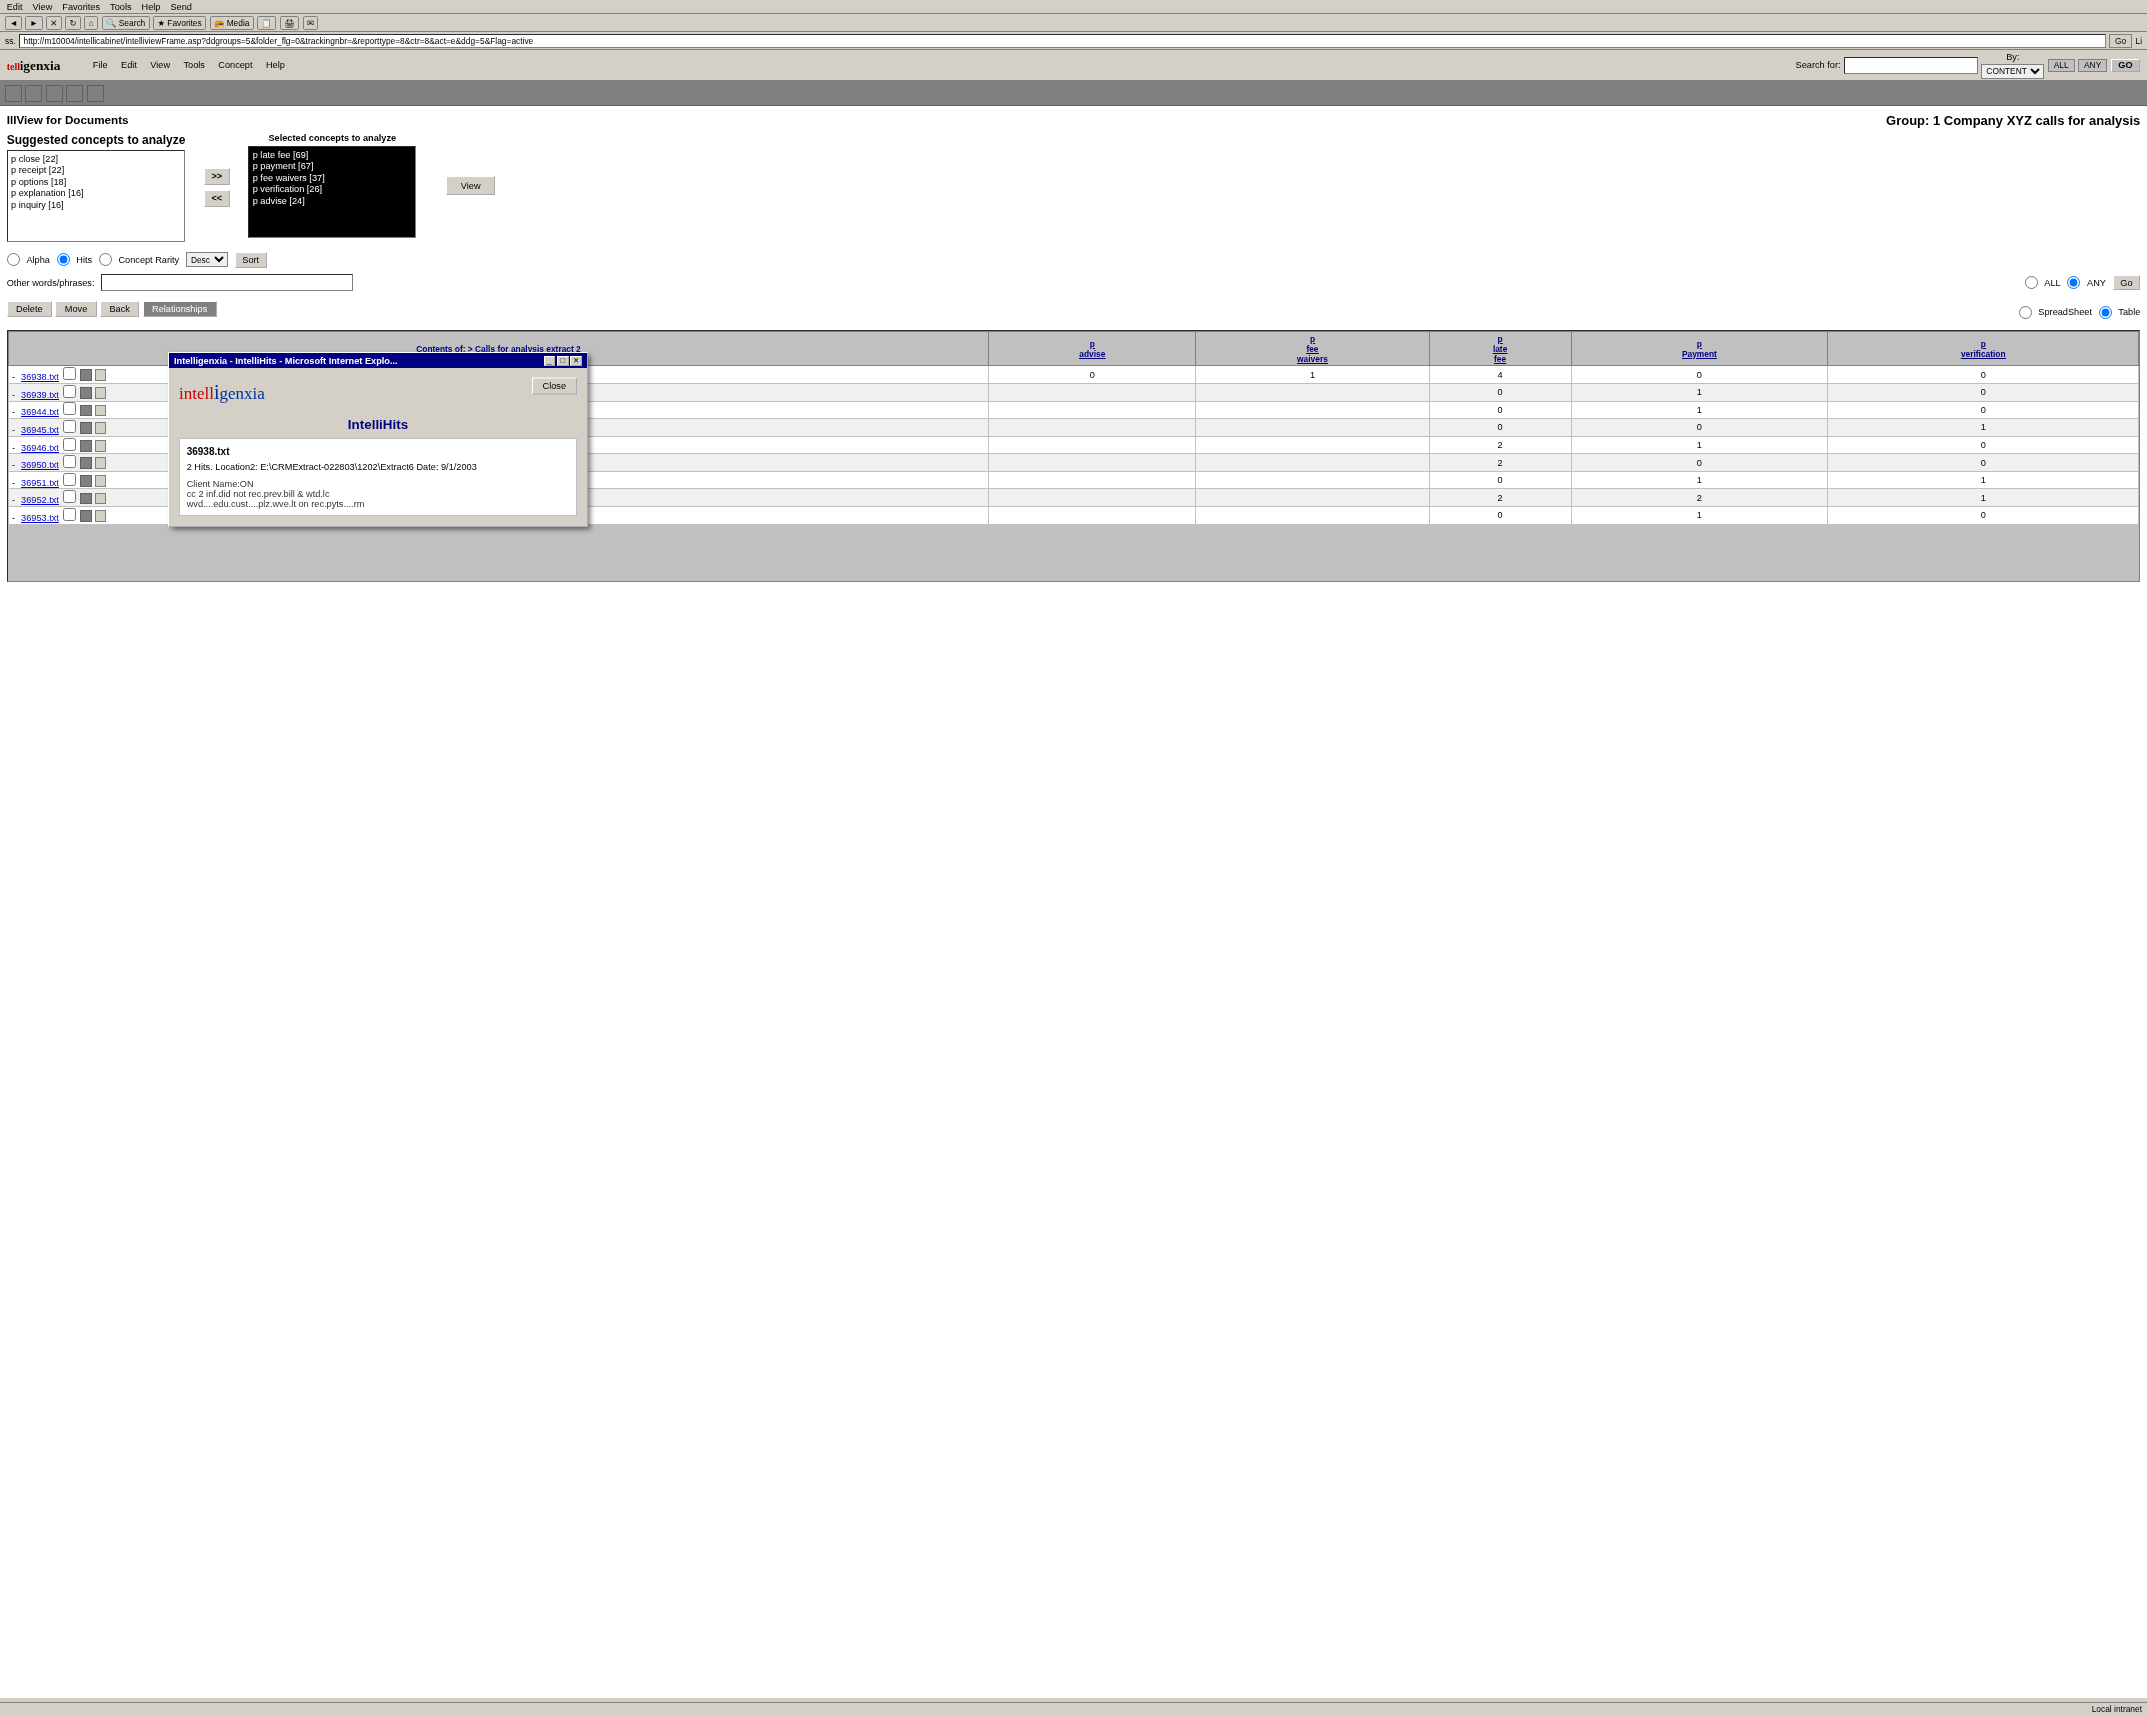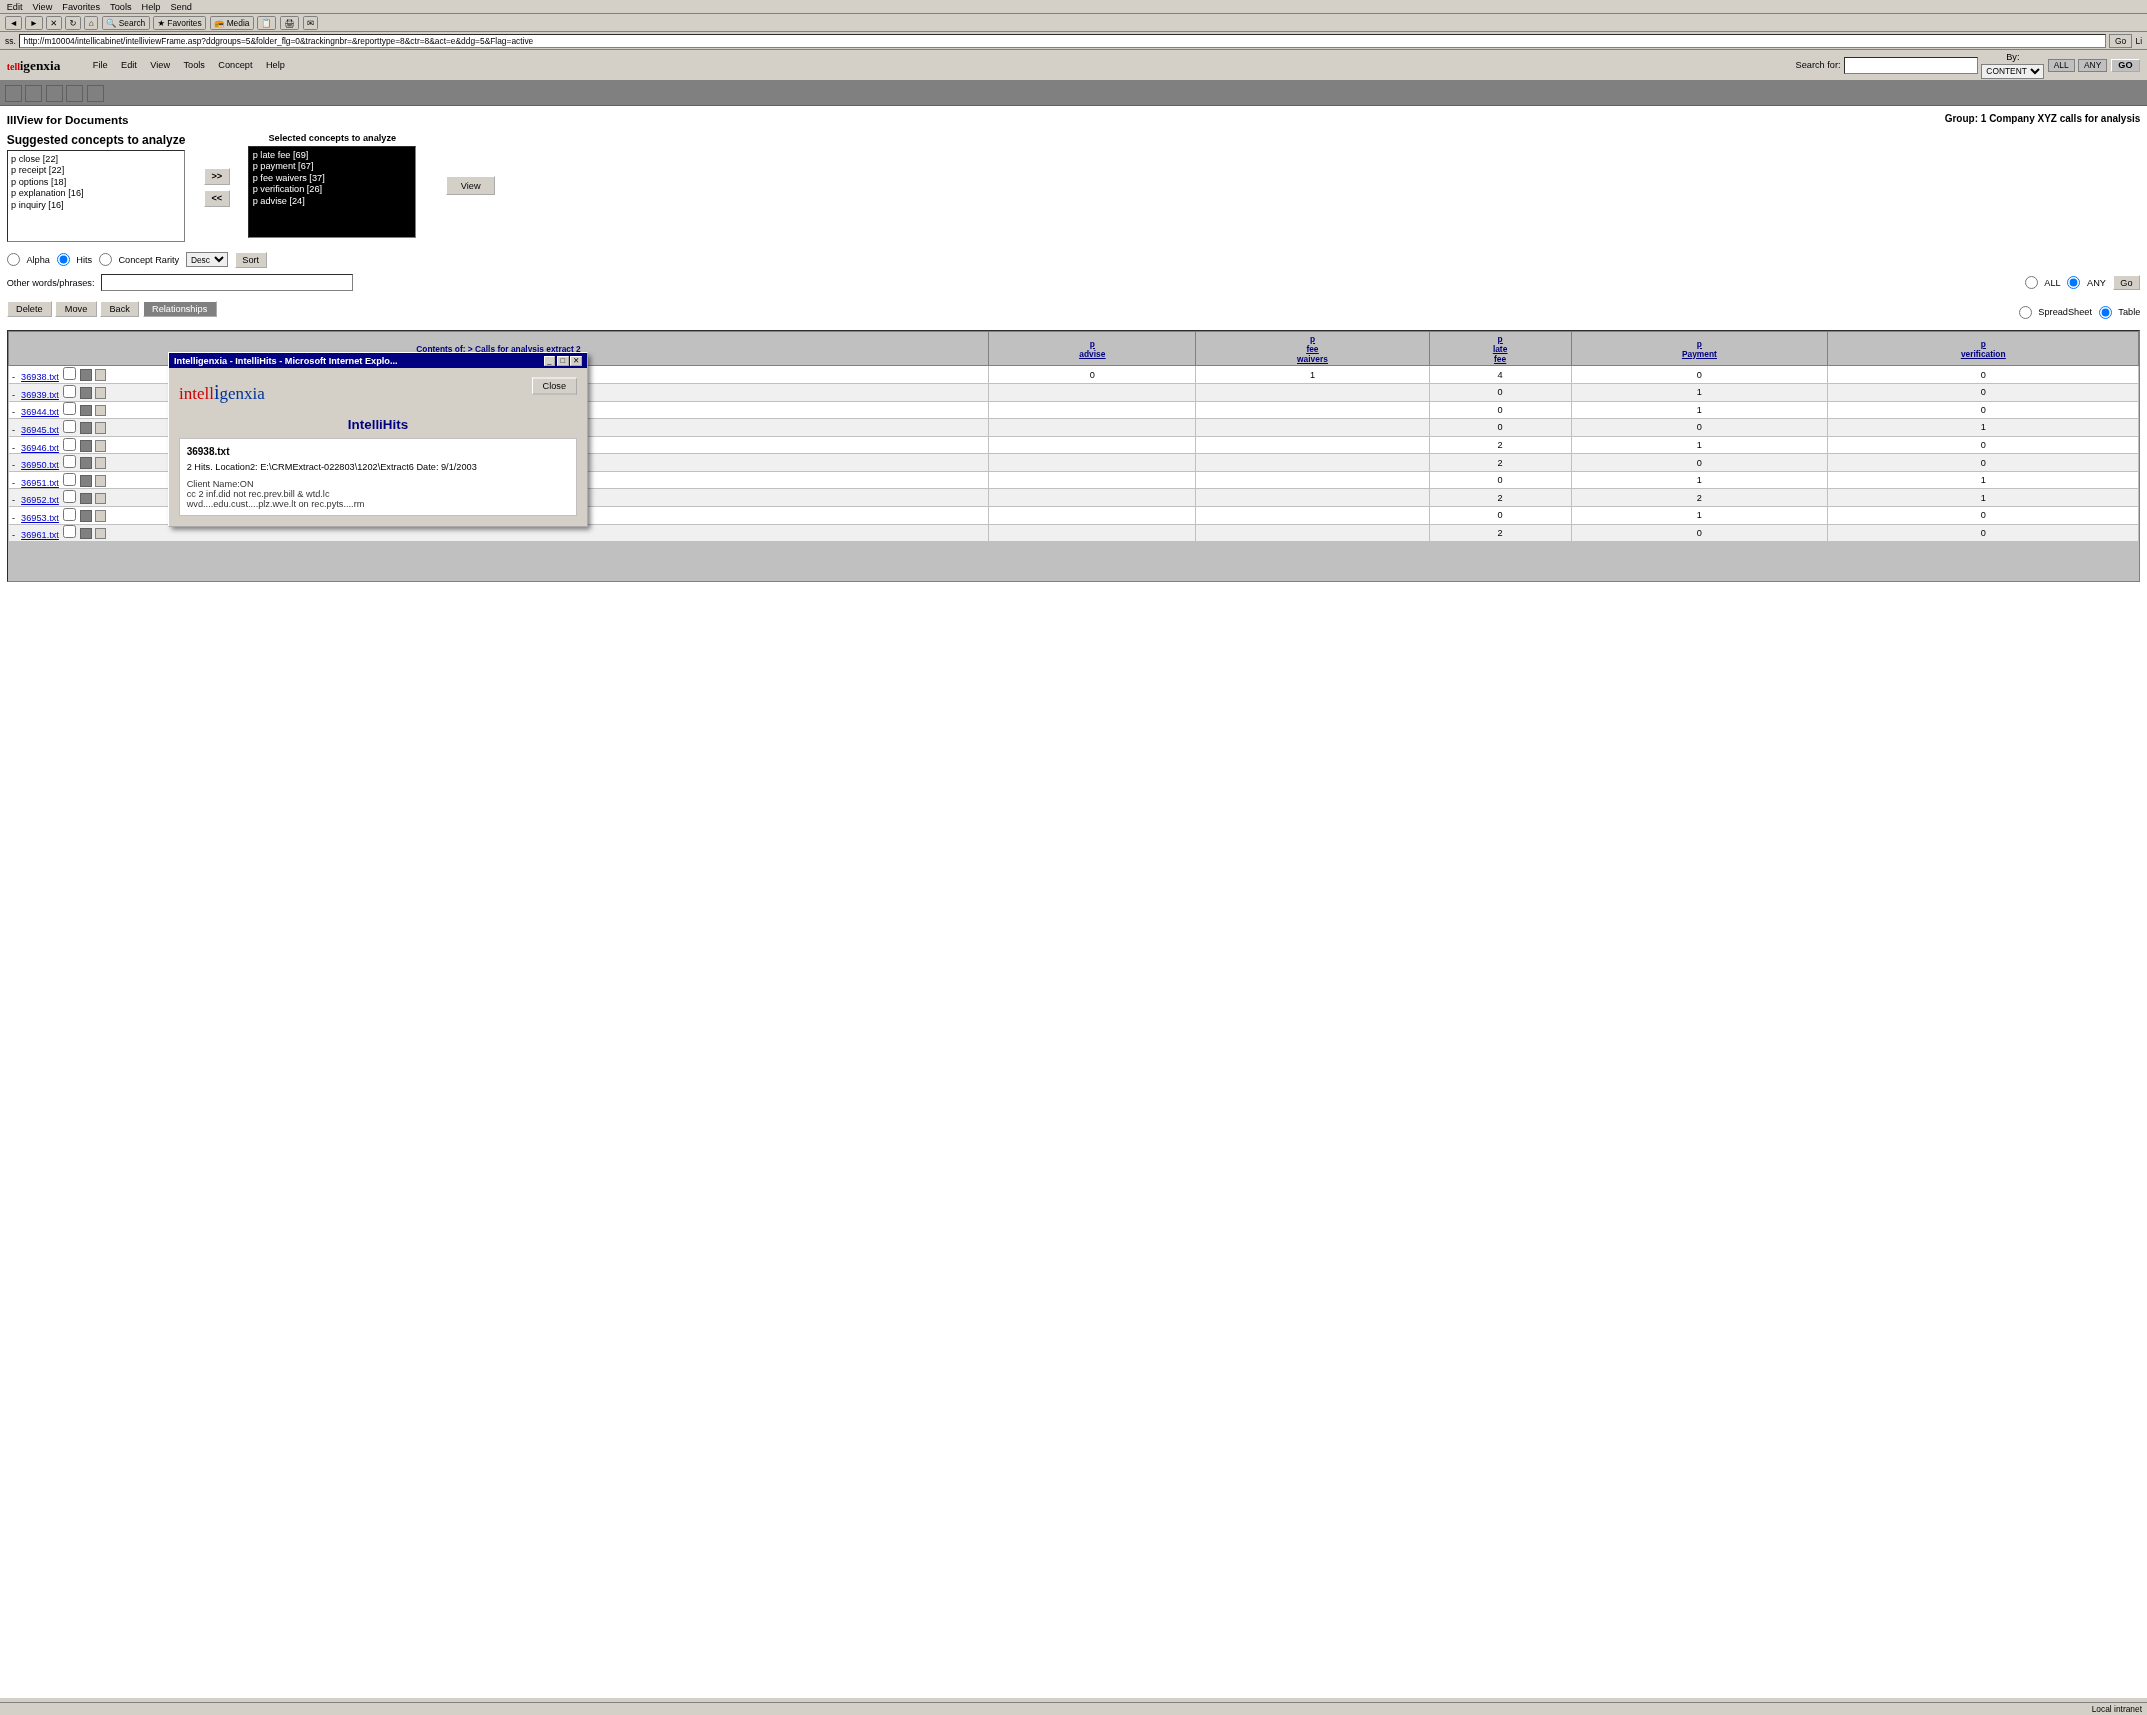--- a/index.html
+++ b/index.html
@@ -154,21 +154,21 @@
     <button style="background:#808080; border:0.8px solid #606060; width:17px; height:17px; margin:1.7px;"></button>
     <button style="background:#808080; border:0.8px solid #606060; width:17px; height:17px; margin:1.7px;"></button>
     <button style="background:#808080; border:0.8px solid #606060; width:17px; height:17px; margin:1.7px;"></button>
     <button style="background:#808080; border:0.8px solid #606060; width:17px; height:17px; margin:1.7px;"></button>
     <button style="background:#808080; border:0.8px solid #606060; width:17px; height:17px; margin:1.7px;"></button>
   </div>
 
   <div class="main-content">
     <div style="display:flex; justify-content:space-between; align-items:flex-start;">
       <div class="page-title">IlIView for Documents</div>
-      <div style="font-size:10px; font-weight:bold; text-align:left;">Group: 1 Company XYZ calls for analysis</div>
+      <div style="font-size:13px; font-weight:bold; text-align:left;">Group: 1 Company XYZ calls for analysis</div>
     </div>
 
     <div class="top-section">
 
       <div>
         <div style="font-size:12px; font-weight:bold; text-align:center; margin-bottom:3.4px;">Suggested concepts to analyze</div>
         <div class="listbox">
           <div>p close [22]</div>
           <div>p receipt [22]</div>
           <div>p options [18]</div>
@@ -373,34 +373,20 @@
         <input type="checkbox" style="margin: 0px 1.7px;">
         <button style="background:#808080; border:0.8px solid #606060; width:11.7px; height:11.7px; font-size:6.7px; cursor:pointer;"></button>
         <button style="background:#d4d0c8; border:0.8px solid #808080; width:11.7px; height:11.7px; font-size:6.7px; cursor:pointer;"></button>
       </td>
       <td style="text-align:center;"></td>
       <td style="text-align:center;"></td>
       <td style="text-align:center;">0</td>
       <td style="text-align:center;">1</td>
       <td style="text-align:center;">0</td>
     </tr>
-            <tr>
-      <td>
-        <span style="margin-right:3.4px;">-</span>
-        <a class="file-link">36961.txt</a>
-        <input type="checkbox" style="margin: 0px 1.7px;">
-        <button style="background:#808080; border:0.8px solid #606060; width:11.7px; height:11.7px; font-size:6.7px; cursor:pointer;"></button>
-        <button style="background:#d4d0c8; border:0.8px solid #808080; width:11.7px; height:11.7px; font-size:6.7px; cursor:pointer;"></button>
-      </td>
-      <td style="text-align:center;"></td>
-      <td style="text-align:center;"></td>
-      <td style="text-align:center;">2</td>
-      <td style="text-align:center;">0</td>
-      <td style="text-align:center;">0</td>
-    </tr>
           </tbody>
       </table>
     </div>
   </div>
 </div>
 
 <div class="popup-overlay">
   <div class="popup-dialog">
     <div class="popup-titlebar">
       <span>Intelligenxia - IntelliHits - Microsoft Internet Explo...</span>

